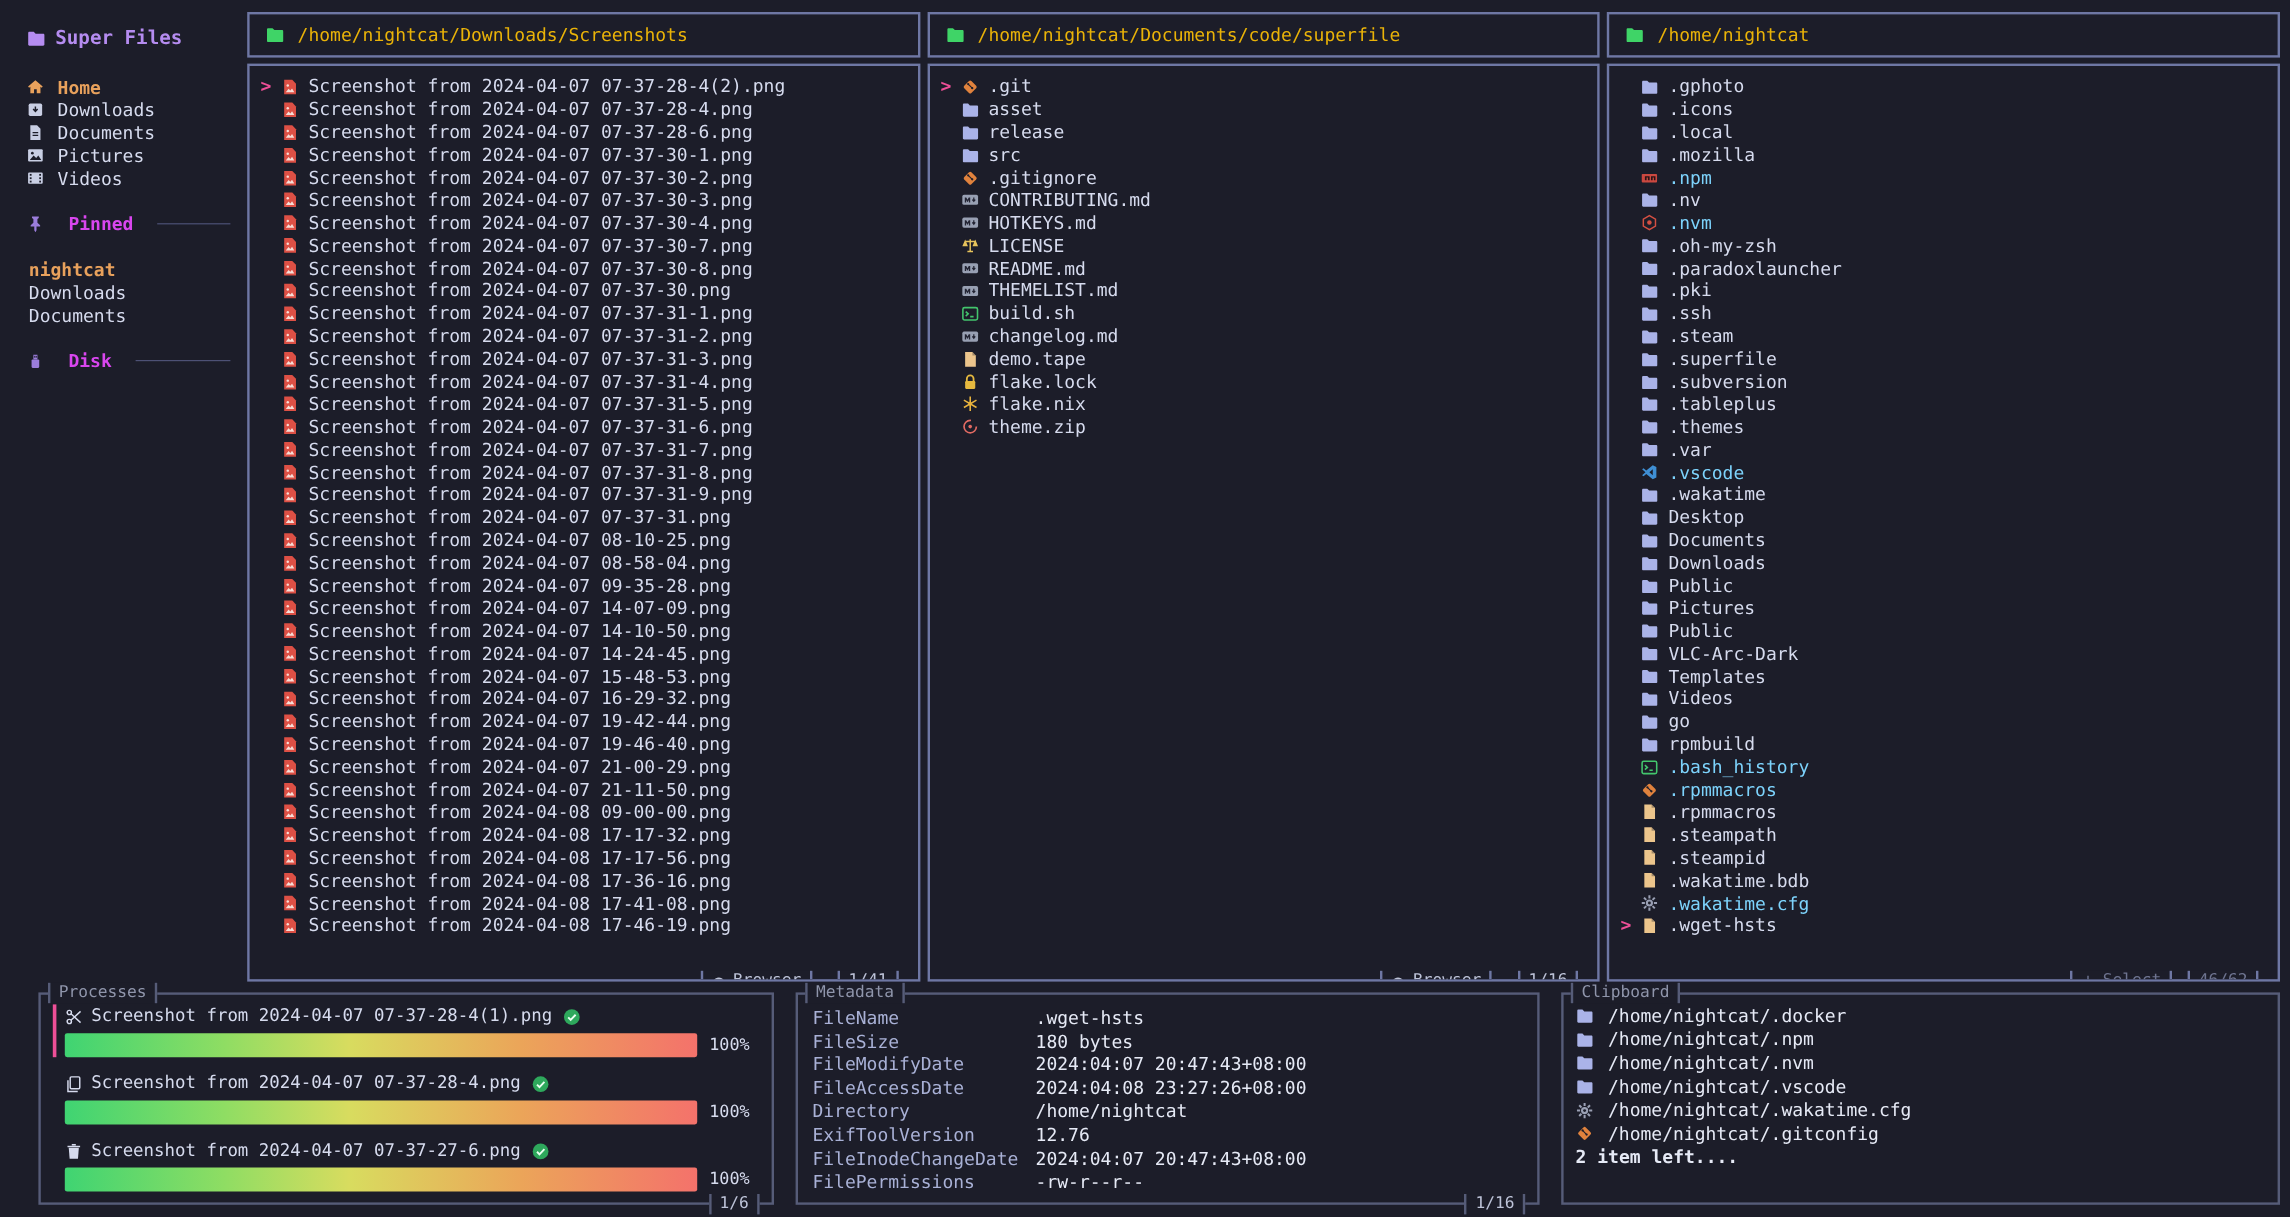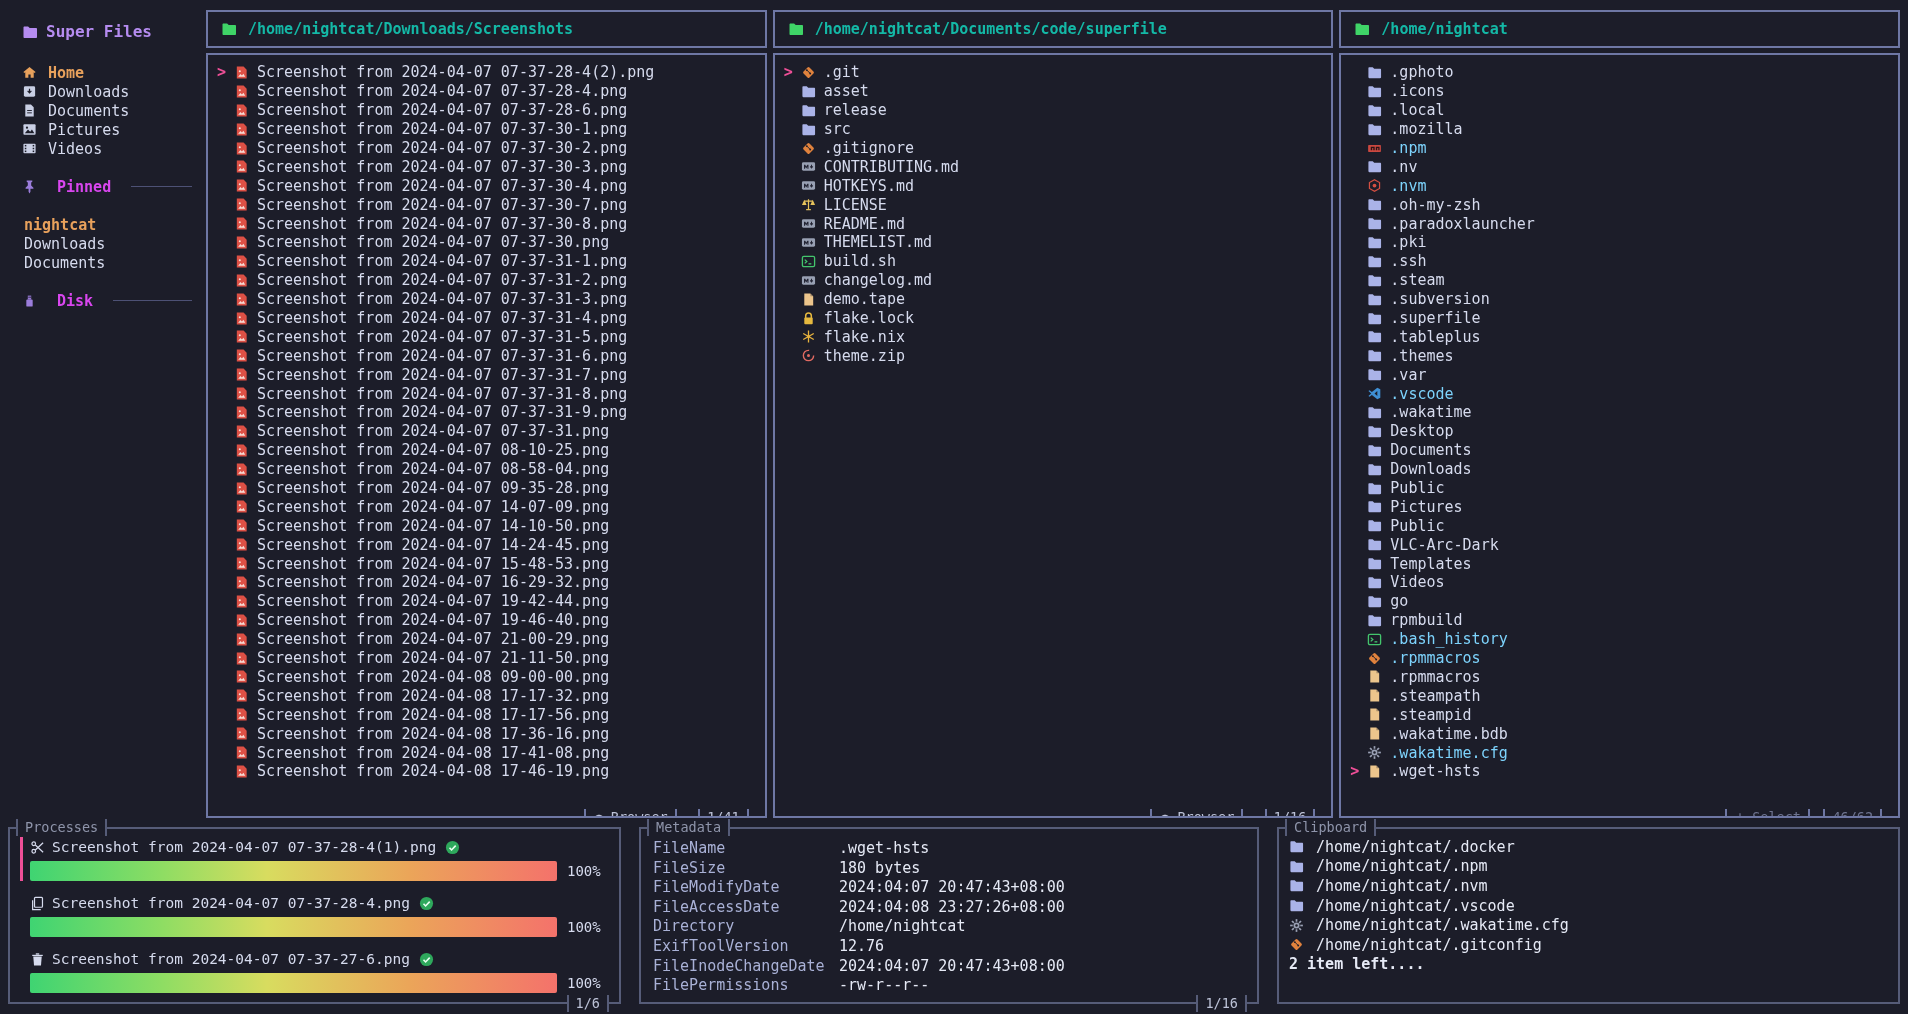--- a/index.html
+++ b/index.html
@@ -5,21 +5,21 @@
   * { margin:0; padding:0; box-sizing:border-box; }
   html,body { width:1908px; height:1014px; overflow:hidden; }
   body {
     background:#1c1d29;
     font-family:"DejaVu Sans Mono", monospace;
     font-size:15px;
     color:#d6dbee;
   }
   .app { display:flex; flex-direction:column; height:100%; padding:10px 8px 0 8px; }
   .main-row { display:flex; gap:6px; height:808px; }
-  .bottom-row { display:flex; gap:18px; height:177px; margin-top:9px; }
+  .bottom-row { display:flex; gap:18px; height:177px; margin-top:9px;margin-left:24px; }
 
   
   .sidebar { width:192px; flex:none; padding:12px 4px 0 14px; }
   .sb-title { display:flex; align-items:center; gap:8px; color:#b58cf0; font-weight:bold; font-size:16px; margin-bottom:22px; }
   .sb-title .fi svg{ width:16px; height:16px; }
   .sb-item { display:flex; align-items:center; gap:9px; height:19px; color:#d6dbee; cursor:default; }
   .sb-item .fi { width:17px; display:inline-flex; color:#c9cfe4; }
   .sb-item.active, .sb-item.active .fi { color:#e8a15c; font-weight:bold; }
   .sb-sec { display:flex; align-items:center; gap:20px; color:#d946ef; font-weight:bold; height:19px; margin-top:19px; }
   .sb-sec .fi { width:15px; display:inline-flex; color:#9b7ddb; }
@@ -29,21 +29,21 @@
   .fi svg { width:15px; height:15px; display:block; }
 
   
   .panel { flex:1; min-width:0; display:flex; flex-direction:column; }
   .phead {
     border:2px solid #6e77a4; height:38px; flex:none;
     display:flex; align-items:center; gap:11px; padding:0 13px; margin-bottom:5px;
   }
   .phead .fi { color:#3fd467; }
   .phead .fi svg { width:16px; height:16px; }
-  .ppath { color:#14b8a6; font-weight:bold; white-space:nowrap; overflow:hidden;text-align:right; }
+  .ppath { color:#eab308; font-weight:normal; white-space:nowrap; overflow:hidden;text-align:right; }
   .plist { border:2px solid #6e77a4; flex:1; position:relative; padding-top:8px; overflow:hidden; }
 
   .file-row { display:flex; align-items:center; height:18.9px; padding:0 6px 0 9px; white-space:pre; }
   .file-row .cur { width:17px; flex:none; color:#ee4f97; font-weight:bold; }
   .file-row .fi { width:23px; flex:none; display:inline-flex; }
   .file-row .fn { overflow:hidden; text-overflow:clip; }
   .file-row.sel .fn { color:#7dd3fc; }
 
   .ic-image{color:#dd5045} .ic-folder{color:#aab3e8} .ic-git{color:#e0823d}
   .ic-md{color:#98a0b3} .ic-license{color:#e6c35c} .ic-shell{color:#43c56d}
@@ -552,24 +552,24 @@
                   <path d="M1.5 3.5c0-.55.45-1 1-1h3.6l1.6 1.6h6.3c.55 0 1 .45 1 1v8c0 .55-.45 1-1 1H2.5c-.55 0-1-.45-1-1z" fill="currentColor"></path>
                 </svg></span><span class="fn">.pki</span></div>
             <div class="file-row"><span class="cur"></span><span class="fi ic-folder"><svg viewBox="0 0 16 16">
                   <path d="M1.5 3.5c0-.55.45-1 1-1h3.6l1.6 1.6h6.3c.55 0 1 .45 1 1v8c0 .55-.45 1-1 1H2.5c-.55 0-1-.45-1-1z" fill="currentColor"></path>
                 </svg></span><span class="fn">.ssh</span></div>
             <div class="file-row"><span class="cur"></span><span class="fi ic-folder"><svg viewBox="0 0 16 16">
                   <path d="M1.5 3.5c0-.55.45-1 1-1h3.6l1.6 1.6h6.3c.55 0 1 .45 1 1v8c0 .55-.45 1-1 1H2.5c-.55 0-1-.45-1-1z" fill="currentColor"></path>
                 </svg></span><span class="fn">.steam</span></div>
             <div class="file-row"><span class="cur"></span><span class="fi ic-folder"><svg viewBox="0 0 16 16">
                   <path d="M1.5 3.5c0-.55.45-1 1-1h3.6l1.6 1.6h6.3c.55 0 1 .45 1 1v8c0 .55-.45 1-1 1H2.5c-.55 0-1-.45-1-1z" fill="currentColor"></path>
+                </svg></span><span class="fn">.superfile</span></div>
+            <div class="file-row"><span class="cur"></span><span class="fi ic-folder"><svg viewBox="0 0 16 16">
+                  <path d="M1.5 3.5c0-.55.45-1 1-1h3.6l1.6 1.6h6.3c.55 0 1 .45 1 1v8c0 .55-.45 1-1 1H2.5c-.55 0-1-.45-1-1z" fill="currentColor"></path>
                 </svg></span><span class="fn">.subversion</span></div>
-            <div class="file-row"><span class="cur"></span><span class="fi ic-folder"><svg viewBox="0 0 16 16">
-                  <path d="M1.5 3.5c0-.55.45-1 1-1h3.6l1.6 1.6h6.3c.55 0 1 .45 1 1v8c0 .55-.45 1-1 1H2.5c-.55 0-1-.45-1-1z" fill="currentColor"></path>
-                </svg></span><span class="fn">.superfile</span></div>
             <div class="file-row"><span class="cur"></span><span class="fi ic-folder"><svg viewBox="0 0 16 16">
                   <path d="M1.5 3.5c0-.55.45-1 1-1h3.6l1.6 1.6h6.3c.55 0 1 .45 1 1v8c0 .55-.45 1-1 1H2.5c-.55 0-1-.45-1-1z" fill="currentColor"></path>
                 </svg></span><span class="fn">.tableplus</span></div>
             <div class="file-row"><span class="cur"></span><span class="fi ic-folder"><svg viewBox="0 0 16 16">
                   <path d="M1.5 3.5c0-.55.45-1 1-1h3.6l1.6 1.6h6.3c.55 0 1 .45 1 1v8c0 .55-.45 1-1 1H2.5c-.55 0-1-.45-1-1z" fill="currentColor"></path>
                 </svg></span><span class="fn">.themes</span></div>
             <div class="file-row"><span class="cur"></span><span class="fi ic-folder"><svg viewBox="0 0 16 16">
                   <path d="M1.5 3.5c0-.55.45-1 1-1h3.6l1.6 1.6h6.3c.55 0 1 .45 1 1v8c0 .55-.45 1-1 1H2.5c-.55 0-1-.45-1-1z" fill="currentColor"></path>
                 </svg></span><span class="fn">.var</span></div>
             <div class="file-row sel"><span class="cur"></span><span class="fi ic-vscode"><svg viewBox="0 0 16 16" fill="currentColor">

